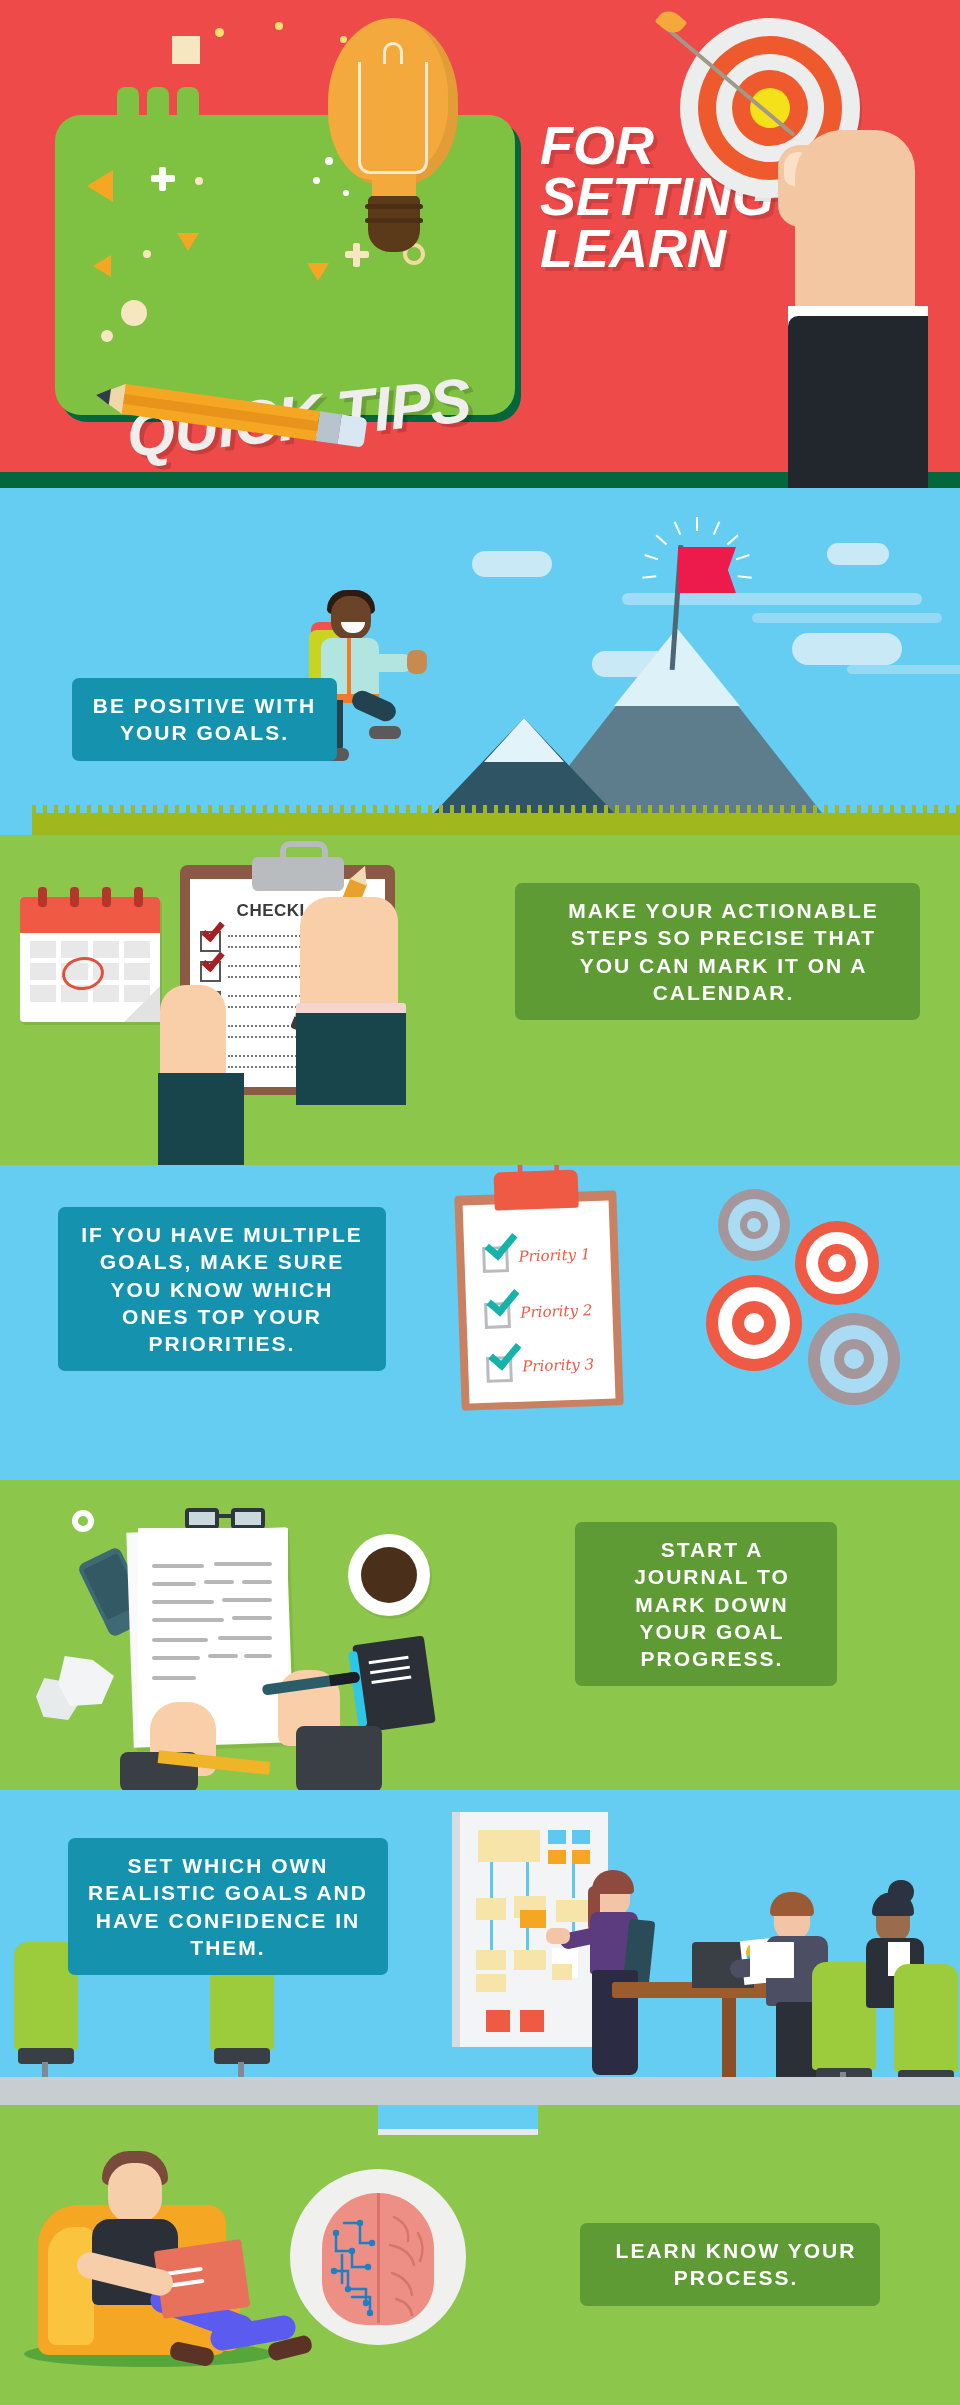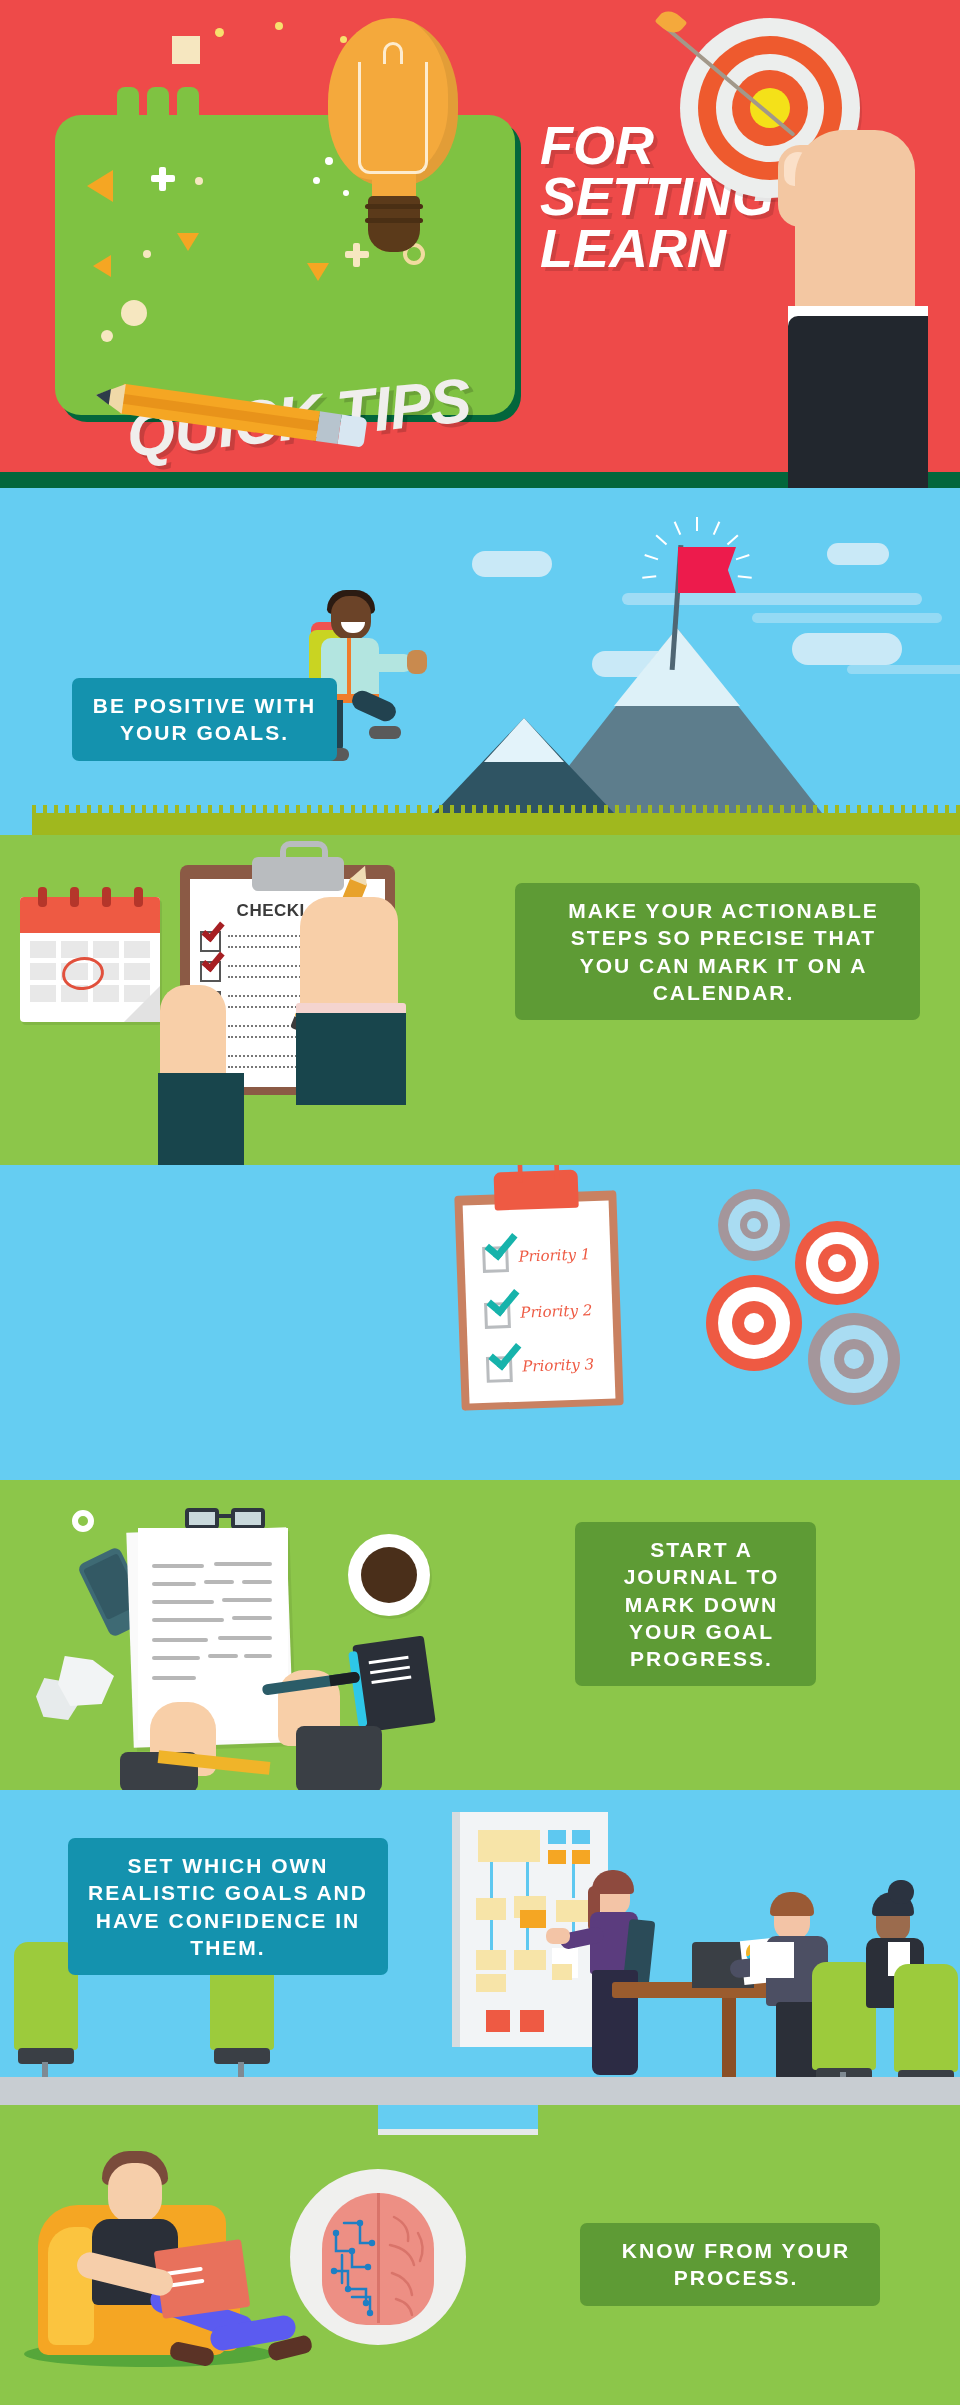--- a/index.html
+++ b/index.html
@@ -493,20 +493,21 @@
       <div class="tgt" style="left:732px;top:136px;width:44px;height:44px;background:#ee5a43;"></div>
       <div class="tgt" style="left:744px;top:148px;width:20px;height:20px;background:#ffffff;"></div>
     </div>
     <div>
       <div class="tgt" style="left:808px;top:148px;width:92px;height:92px;background:#a4969b;"></div>
       <div class="tgt" style="left:820px;top:160px;width:68px;height:68px;background:#a9dcf2;"></div>
       <div class="tgt" style="left:834px;top:174px;width:40px;height:40px;background:#a4969b;"></div>
       <div class="tgt" style="left:844px;top:184px;width:20px;height:20px;background:#a9dcf2;"></div>
     </div>
 
+    <div class="tipbox teal" style="left:58px;top:42px;width:328px;">IF YOU HAVE MULTIPLE GOALS, MAKE SURE YOU KNOW WHICH ONES TOP YOUR PRIORITIES.</div>
   </div>
 
   <div class="sec" id="tip4">
     <div class="glasses">
       <div class="lens" style="left:0;"></div>
         <div class="bridge"></div>
         <div class="lens" style="left:46px;"></div>
     </div>
     <div class="phone"></div>
     <div class="crumple2"></div>
@@ -541,21 +542,21 @@
         <div class="ln" style="top:38px;"></div>
     </div>
 
     <div class="jh-hand" style="left:150px;top:222px;width:66px;height:74px;border-radius:28px 28px 10px 10px;"></div>
     <div class="jh-sleeve" style="left:120px;top:272px;width:78px;height:40px;border-radius:8px;"></div>
     <div class="jh-hand" style="left:278px;top:190px;width:62px;height:76px;border-radius:26px 26px 10px 10px;"></div>
     <div class="jh-sleeve" style="left:296px;top:246px;width:86px;height:66px;border-radius:8px;"></div>
     <div class="pen"></div>
     <div class="j-pencil"></div>
 
-    <div class="tipbox darkgreen" style="left:575px;top:42px;width:241px;">START A JOURNAL TO MARK DOWN YOUR GOAL PROGRESS.</div>
+    <div class="tipbox darkgreen" style="left:575px;top:42px;width:262px;">START A JOURNAL TO MARK DOWN YOUR GOAL PROGRESS.</div>
   </div>
 
   <div class="sec" id="tip5">
     <div class="board5">
       <div class="sticky" style="left:18px;top:18px;width:62px;height:32px;"></div>
       <div class="sticky blue" style="left:88px;top:18px;width:18px;height:14px;"></div>
       <div class="sticky blue" style="left:112px;top:18px;width:18px;height:14px;"></div>
       <div class="sticky orange" style="left:88px;top:38px;width:18px;height:14px;"></div>
       <div class="sticky orange" style="left:112px;top:38px;width:18px;height:14px;"></div>
       <div class="sconn" style="left:30px;top:50px;height:36px;"></div>
@@ -671,16 +672,16 @@
           <path d="M72 24 q16 8 14 24"></path>
           <path d="M68 52 q20 4 24 20"></path>
           <path d="M70 80 q18 6 20 22"></path>
           <path d="M74 106 q14 4 16 16"></path>
           <path d="M96 40 q8 14 2 28"></path>
         </g>
       </svg>
     </div>
     <div class="brain-split"></div>
 
-    <div class="tipbox darkgreen" style="left:580px;top:118px;width:300px;">KNOW FROM YOUR PROCESS.</div>
+    <div class="tipbox darkgreen" style="left:580px;top:118px;width:300px;">LEARN KNOW YOUR PROCESS.</div>
   </div>
 
 </div>
 
 </body></html>

